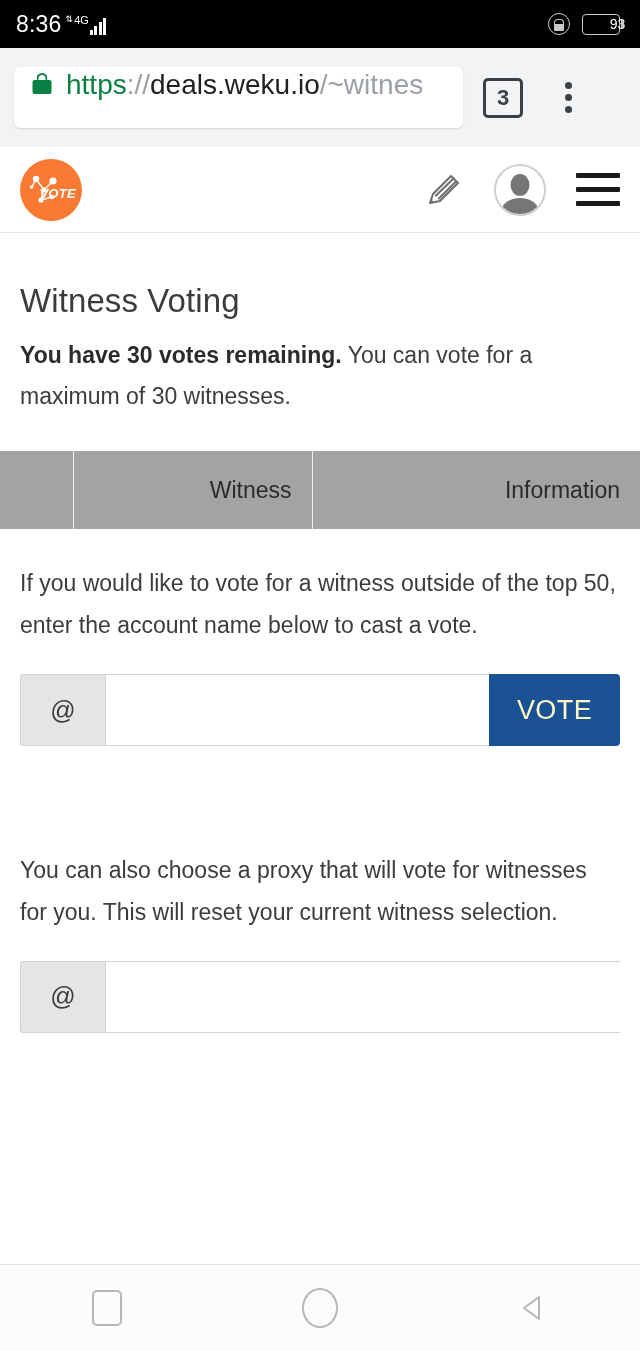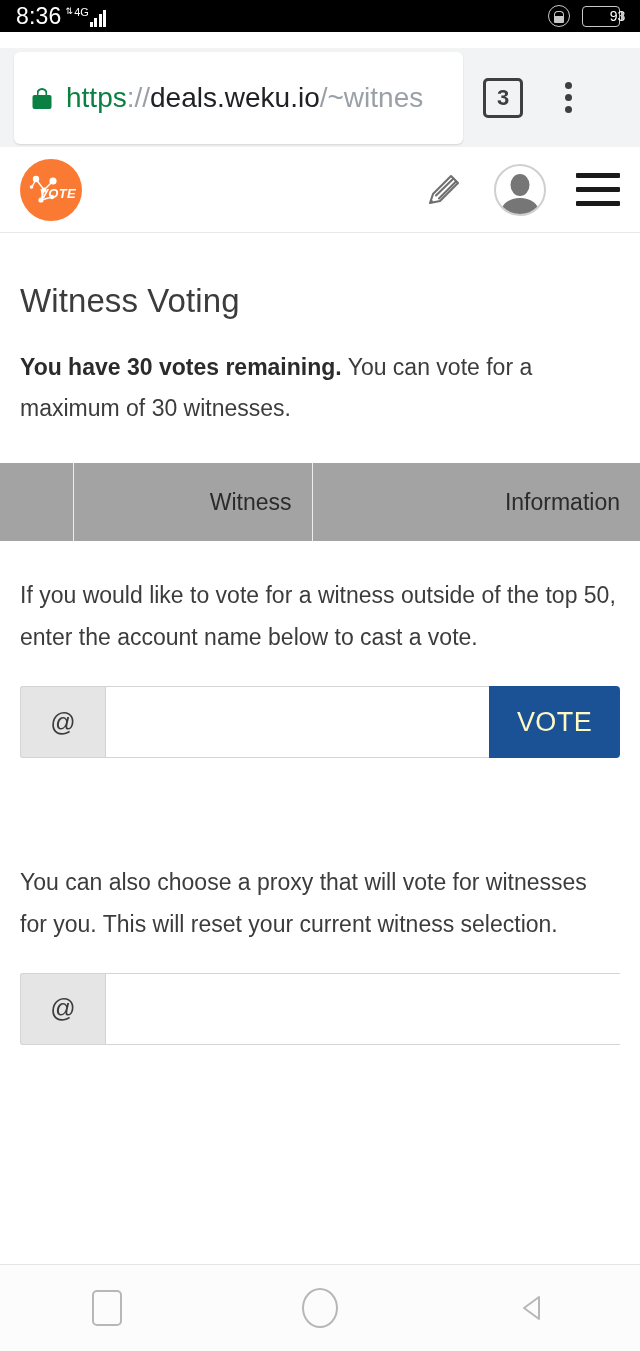--- a/index.html
+++ b/index.html
@@ -13,21 +13,21 @@
   #screen {
     position: relative;
     width: 640px;
     height: 1351px;
     background: #ffffff;
   }
 
   
   .status-bar {
     position: absolute; top: 0; left: 0;
-    width: 640px; height: 32px;
+    width: 640px; height: 48px;
     background: #000000;
     display: flex; align-items: center;
     padding: 0 16px;
     color: #ffffff;
   }
   .status-left { display: flex; align-items: flex-end; gap: 4px; }
   .status-clock {
     font-size: 23px; font-weight: 400; color: #ffffff;
     line-height: 1; letter-spacing: 0.2px;
   }
@@ -75,24 +75,24 @@
 
   
   .browser-bar {
     position: absolute; top: 48px; left: 0;
     width: 640px; height: 99px;
     background: #f1f3f4;
     display: flex; align-items: center;
   }
   .omnibox {
     margin-left: 14px;
-    width: 449px; height: 92px;
+    width: 449px; height: 61px;
     background: #ffffff; border-radius: 6px;
-    display: flex; align-items: center;
-    padding: 12px 18px;
+    display: flex; align-items: flex-start;
+    padding: 4px 18px;
     box-shadow: 0 1px 2px rgba(0,0,0,0.13);
     overflow: hidden;
   }
   .lock-icon { width: 20px; height: 24px; position: relative; flex: 0 0 auto; margin-right: 14px; }
   .lock-icon .shackle {
     position: absolute; left: 50%; transform: translateX(-50%); top: 2px;
     width: 11px; height: 8px;
     border: 2.6px solid #0b8043; border-bottom: none;
     border-radius: 6px 6px 0 0;
   }
@@ -160,21 +160,21 @@
   .hamburger i { display: block; height: 5px; background: #1a1a1a; border-radius: 1px; }
 
   
   .content { position: absolute; top: 233px; left: 0; width: 640px; }
   .page-title {
     margin: 48px 0 0 20px;
     font-size: 33px; font-weight: 400; color: #3c3c3c;
     line-height: 1.2; letter-spacing: 0.1px;
   }
   .intro {
-    margin: 26px 20px 0 20px;
+    margin: 14px 20px 0 20px;
     font-size: 23px; line-height: 1.8; color: #3c3c3c;
     max-width: 566px;
   }
   .intro b { font-weight: bold; color: #2b2b2b; }
 
   .witness-table {
     margin-top: 34px;
     width: 640px;
     border-collapse: collapse;
     background: #f7f8f8;

